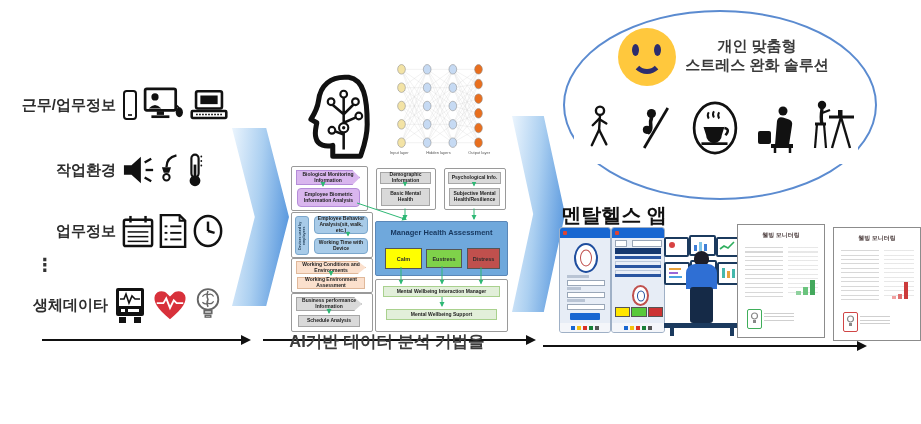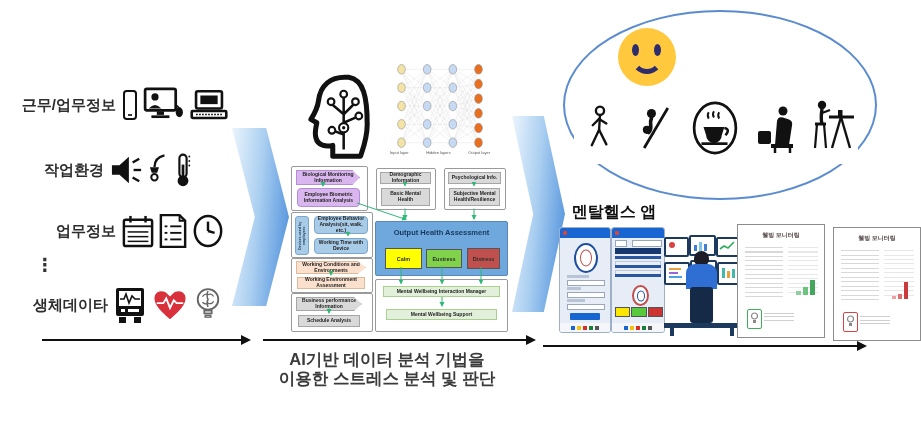--- a/index.html
+++ b/index.html
@@ -39,21 +39,21 @@
          font-size:5.5px;font-weight:700;color:#2d2d2d;border:.9px solid #555;}
   .nn-labels{position:absolute;display:flex;justify-content:space-between;font-size:4px;color:#555;}
   
   .bubble{position:absolute;border:2px solid #5b8bd0;border-radius:50%;background:#fff;}
   .smiley{position:absolute;border-radius:50%;background:#ffc83d;}
   .smiley .eye{position:absolute;width:7px;height:12px;border-radius:50%;background:#2d2d6e;top:16px;}
   .smiley .mouth{position:absolute;left:13px;top:24px;width:32px;height:22px;border:5px solid #2d2d6e;
        border-top:none;border-left-color:transparent;border-right-color:transparent;border-radius:0 0 18px 18px;box-sizing:border-box;}
   .bubble-title{position:absolute;font-weight:700;color:#3a3a3a;font-size:15px;text-align:center;line-height:1.25;}
   .tile{position:absolute;background:#fff;display:flex;align-items:center;justify-content:center;}
-  .sec-label{position:absolute;font-weight:700;color:#111;font-size:16px;text-align:center;white-space:nowrap;}
+  .sec-label{position:absolute;font-weight:700;color:#111;font-size:20px;text-align:center;white-space:nowrap;}
   
   .phone{position:absolute;background:#e7edf6;border:1px solid #9fb0c6;border-radius:3px;overflow:hidden;}
   .ph-head{position:absolute;left:0;top:0;right:0;height:10px;background:#1766d1;}
   .ph-head .dot{position:absolute;width:4px;height:4px;top:3px;background:#d43;border-radius:1px;}
   .oval-logo{position:absolute;border:2px solid #1f4e9e;border-radius:50%;background:#fff;}
   .oval-logo .inner{position:absolute;left:50%;top:50%;transform:translate(-50%,-50%);
       border:1.4px solid #c0504d;border-radius:50%;}
   .field{position:absolute;background:#fff;border:.8px solid #9aa7b8;height:4px;}
   .flabel{position:absolute;background:#b9c4d4;height:3px;}
   .ph-btn{position:absolute;background:#1766d1;border-radius:1px;}
@@ -103,21 +103,21 @@
         <svg width="38" height="32" viewBox="0 0 44 36">
             <rect x="7" y="2" width="30" height="20" rx="2" fill="none" stroke="#111" stroke-width="3"></rect>
             <rect x="12" y="7" width="20" height="10" fill="#111"></rect>
             <rect x="2" y="25" width="40" height="8" rx="1" fill="none" stroke="#111" stroke-width="3"></rect>
             <line x1="7" y1="29" x2="37" y2="29" stroke="#111" stroke-width="1.5" stroke-dasharray="2 1.5"></line>
           </svg>
         </span>
     </div>
   </div>
 
-  <div class="collect-row" style="left:8px;top:148px;height:44px;">
+  <div class="collect-row" style="left:20px;top:148px;height:44px;">
     <div class="collect-label" style="width:96px;">작업환경</div>
     <div class="icon-strip">
       <span>
         <svg width="34" height="32" viewBox="0 0 36 34">
             <polygon points="2,12 10,12 20,3 20,31 10,22 2,22" fill="#111"></polygon>
             <line x1="24" y1="9" x2="31" y2="5" stroke="#111" stroke-width="2.5"></line>
             <line x1="25" y1="17" x2="33" y2="17" stroke="#111" stroke-width="2.5"></line>
             <line x1="24" y1="25" x2="31" y2="29" stroke="#111" stroke-width="2.5"></line>
           </svg>
         </span>
@@ -366,21 +366,21 @@
     <div class="fbox pent peach" style="left:4px;top:2px;width:70px;height:13px;">Working Conditions and Environments</div>
     <div class="fbox peach" style="left:5px;top:18px;width:68px;height:12px;">Working Environment Assessment</div>
   </div>
 
   <div class="grp" style="left:291px;top:293px;width:80px;height:37px;">
     <div class="fbox pent grayb" style="left:4px;top:3px;width:66px;height:14px;">Business performance Information</div>
     <div class="fbox grayb" style="left:6px;top:21px;width:62px;height:12px;">Schedule Analysis</div>
   </div>
 
   <div class="mha" style="left:375px;top:221px;width:131px;height:53px;">
-    <div class="mha-title" style="top:6px;">Output Health Assessment</div>
+    <div class="mha-title" style="top:6px;">Manager Health Assessment</div>
     <div class="state" style="left:9px;top:26px;width:35px;height:19px;background:#ffff00;">Calm</div>
     <div class="state" style="left:50px;top:27px;width:34px;height:17px;background:#7fd24a;">Eustress</div>
     <div class="state" style="left:91px;top:26px;width:31px;height:19px;background:#c0504d;">Distress</div>
   </div>
 
   <div class="grp" style="left:375px;top:279px;width:131px;height:51px;">
     <div class="fbox greenl" style="left:7px;top:6px;width:117px;height:11px;">Mental Wellbeing Interaction Manager</div>
     <div class="fbox greenl" style="left:10px;top:29px;width:111px;height:11px;">Mental Wellbeing Support</div>
   </div>
 
@@ -401,33 +401,36 @@
       <line x1="405" y1="208.5" x2="405" y2="219"></line>
       <line x1="474" y1="208.5" x2="474" y2="219"></line>
       <line x1="401" y1="267" x2="401" y2="283.5"></line>
       <line x1="442" y1="266" x2="442" y2="283.5"></line>
       <line x1="481" y1="267" x2="481" y2="283.5"></line>
       <line x1="442" y1="297" x2="442" y2="306"></line>
     </g>
   </svg>
 
   <div class="stage-arrow" style="left:263px;top:339px;width:264px;"></div>
-  <div class="stage-label" style="left:258px;top:350px;width:258px;">
+  <div class="stage-label" style="left:258px;top:332px;width:258px;">
     <div>AI기반 데이터 분석 기법을</div>
-    <div>이용한 스트레스 분석 및 판단</div>
   </div>
 
   <div class="bubble" style="left:563px;top:10px;width:310px;height:186px;"></div>
 
   <div class="smiley" style="left:618px;top:28px;width:58px;height:58px;">
     <span class="eye" style="left:14px;"></span>
       <span class="eye" style="left:36px;"></span>
     <span class="mouth"></span>
   </div>
 
+  <div class="bubble-title" style="left:652px;top:37px;width:210px;">
+    <div>개인 맞춤형</div>
+    <div>스트레스 완화 솔루션</div>
+  </div>
 
   <div class="tile" style="left:574px;top:92px;width:52px;height:72px;">
     <svg width="40" height="56" viewBox="0 0 44 52" stroke="#111" fill="none" stroke-width="2.6" stroke-linecap="round">
       <circle cx="22" cy="7" r="4.5"></circle>
         <path d="M22,12 L21,28"></path>
         <path d="M21,16 L14,23"></path>
         <path d="M21,16 L29,21"></path>
         <path d="M21,28 L13,45"></path>
         <path d="M21,28 L29,44"></path>
     </svg>

